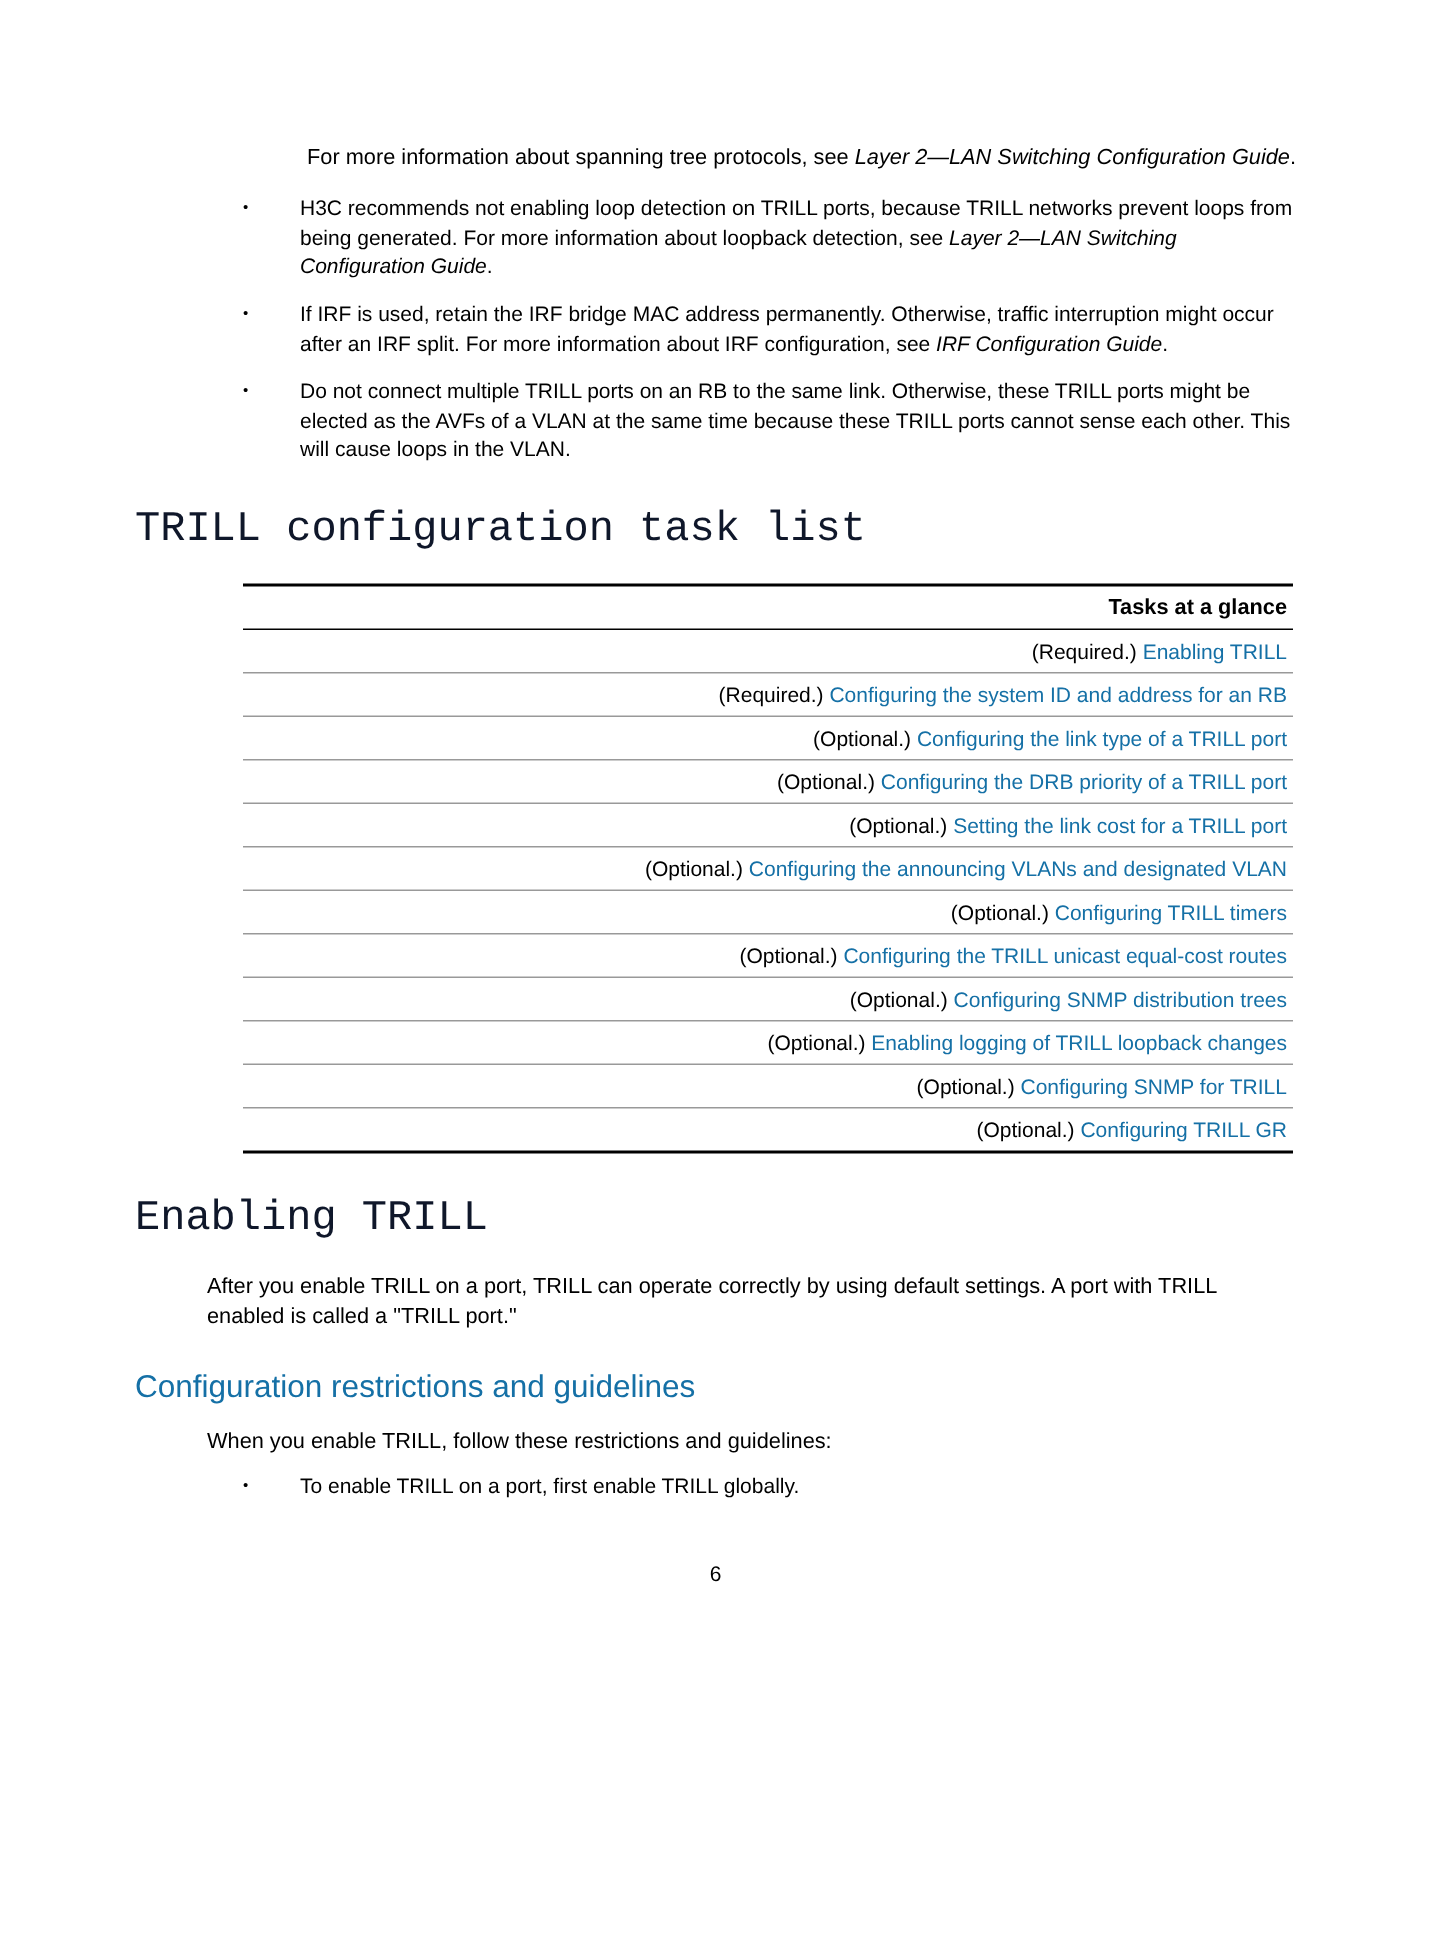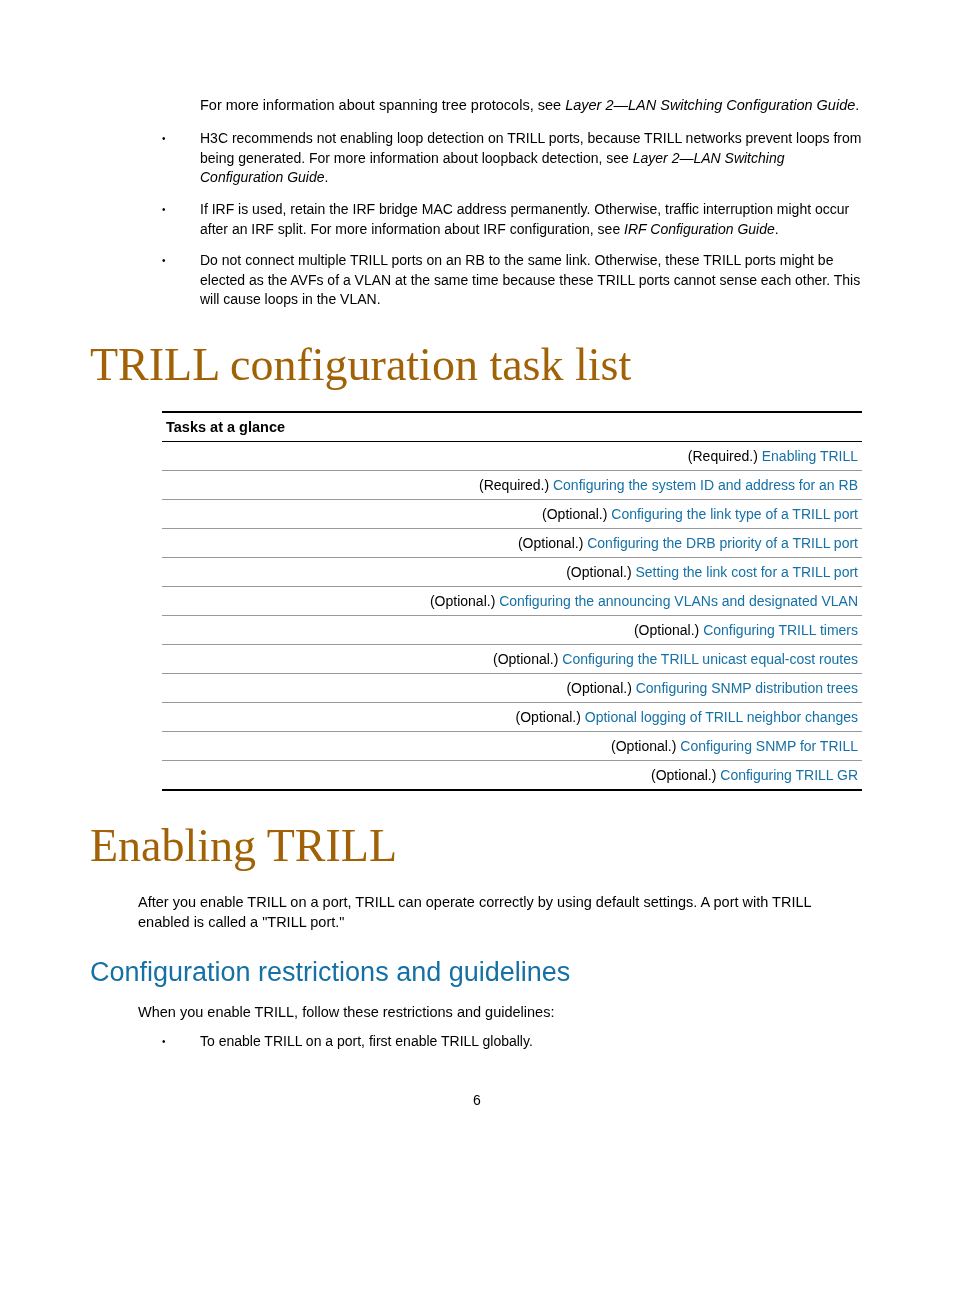--- a/index.html
+++ b/index.html
@@ -10,20 +10,21 @@
     color: #000;
     width: 954px;
   }
   .page {
     padding: 80px 90px 40px 90px;
   }
   .continuation {
     margin-left: 110px;
     font-size: 14.5px;
     line-height: 1.4;
+    text-align: right;
   }
   .bullets {
     margin: 10px 0 0 0;
     padding: 0;
     list-style: none;
   }
   .bullets > li {
     position: relative;
     padding-left: 110px;
     margin-bottom: 12px;
@@ -33,40 +34,40 @@
   .bullets > li::before {
     content: "•";
     position: absolute;
     left: 72px;
     top: 3px;
     font-size: 10px;
     color: #000;
   }
   .italic { font-style: italic; }
   h1.section {
-    font-family: Liberation Serif, serif;
+    font-family: Liberation Mono, monospace;
     font-weight: normal;
-    color: #a16207;
-    font-size: 46px;
+    color: #0f172a;
+    font-size: 28px;
     margin: 28px 0 20px 0;
   }
   h2.sub {
     font-family: Arial, Helvetica, sans-serif;
     font-weight: normal;
     color: #1570a6;
-    font-size: 27px;
+    font-size: 21px;
     margin: 24px 0 14px 0;
   }
   .task-table {
     margin-left: 72px;
     border-collapse: collapse;
     width: 700px;
   }
   .task-table th {
-    text-align: left;
+    text-align: right;
     font-size: 14.5px;
     font-weight: bold;
     padding: 6px 4px;
     border-top: 2px solid #000;
     border-bottom: 1px solid #000;
   }
   .task-table td {
     font-size: 14px;
     padding: 6px 4px;
     border-bottom: 1px solid #999;
@@ -134,21 +135,21 @@
         <tr>
           <td><span>(Optional.) </span><span class="link">Configuring TRILL timers</span></td>
         </tr>
         <tr>
           <td><span>(Optional.) </span><span class="link">Configuring the TRILL unicast equal-cost routes</span></td>
         </tr>
         <tr>
           <td><span>(Optional.) </span><span class="link">Configuring SNMP distribution trees</span></td>
         </tr>
         <tr>
-          <td><span>(Optional.) </span><span class="link">Optional logging of TRILL neighbor changes</span></td>
+          <td><span>(Optional.) </span><span class="link">Enabling logging of TRILL loopback changes</span></td>
         </tr>
         <tr>
           <td><span>(Optional.) </span><span class="link">Configuring SNMP for TRILL</span></td>
         </tr>
         <tr>
           <td><span>(Optional.) </span><span class="link">Configuring TRILL GR</span></td>
         </tr>
       </tbody>
   </table>
 

